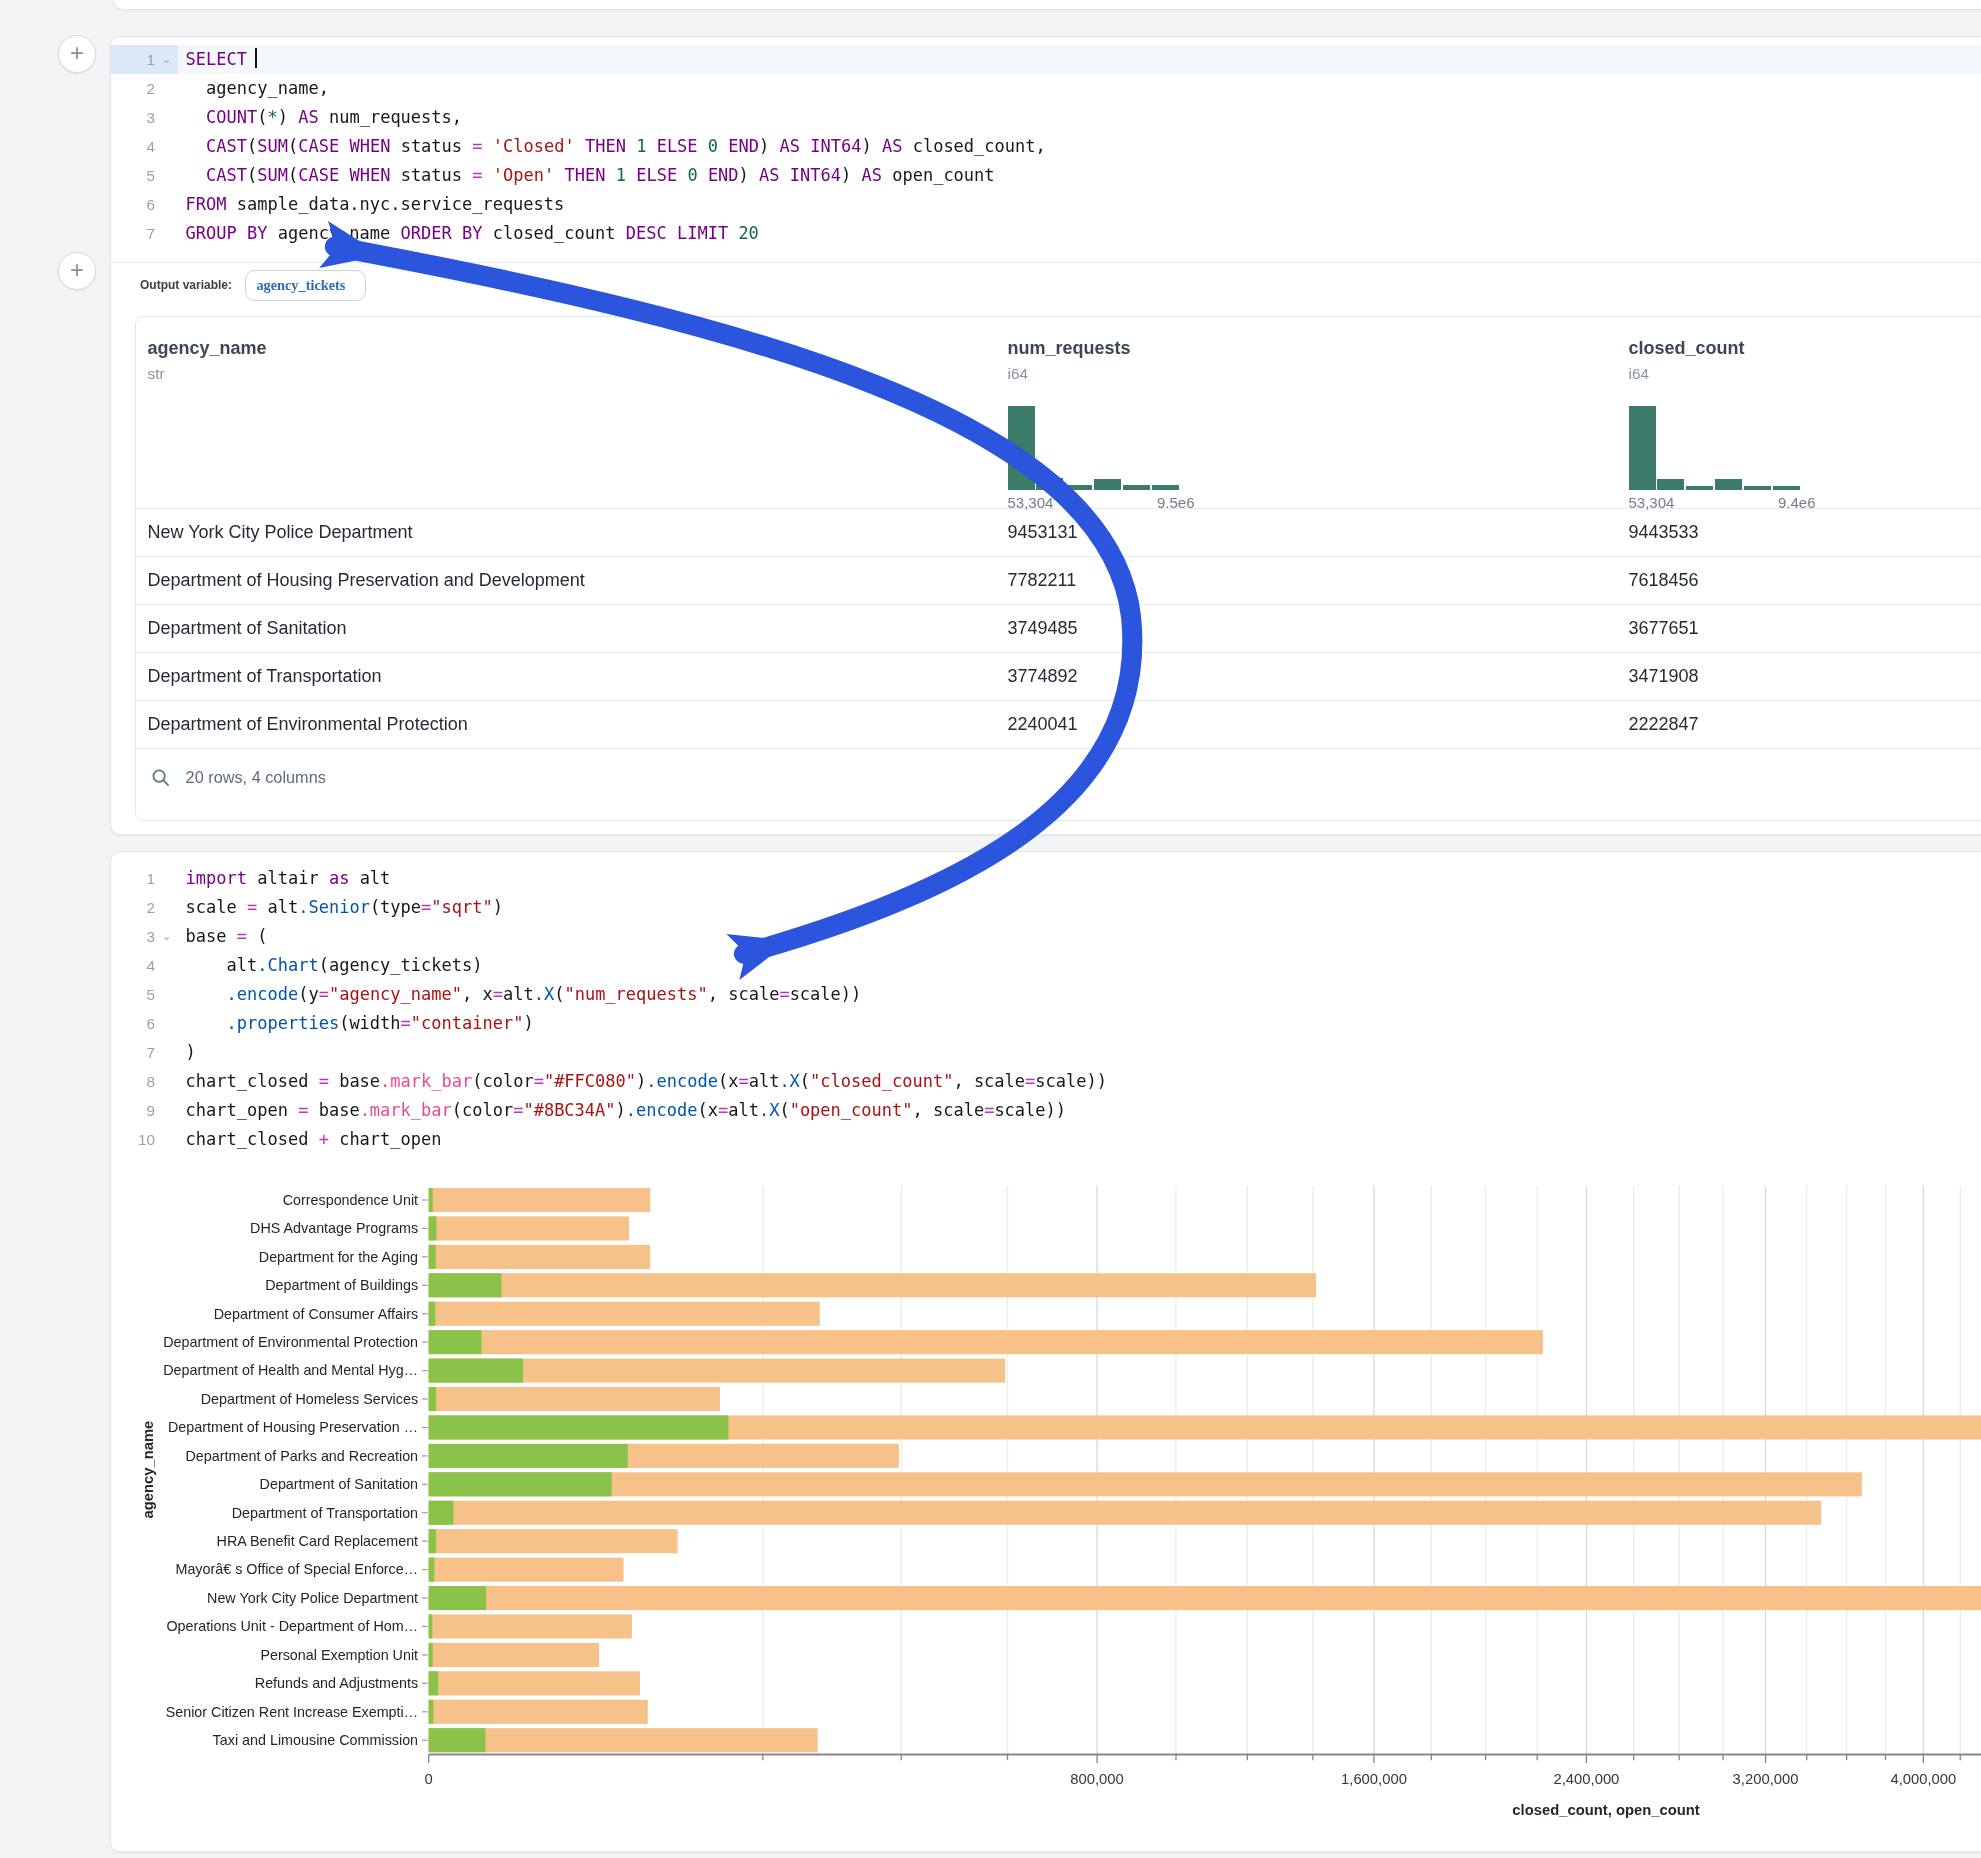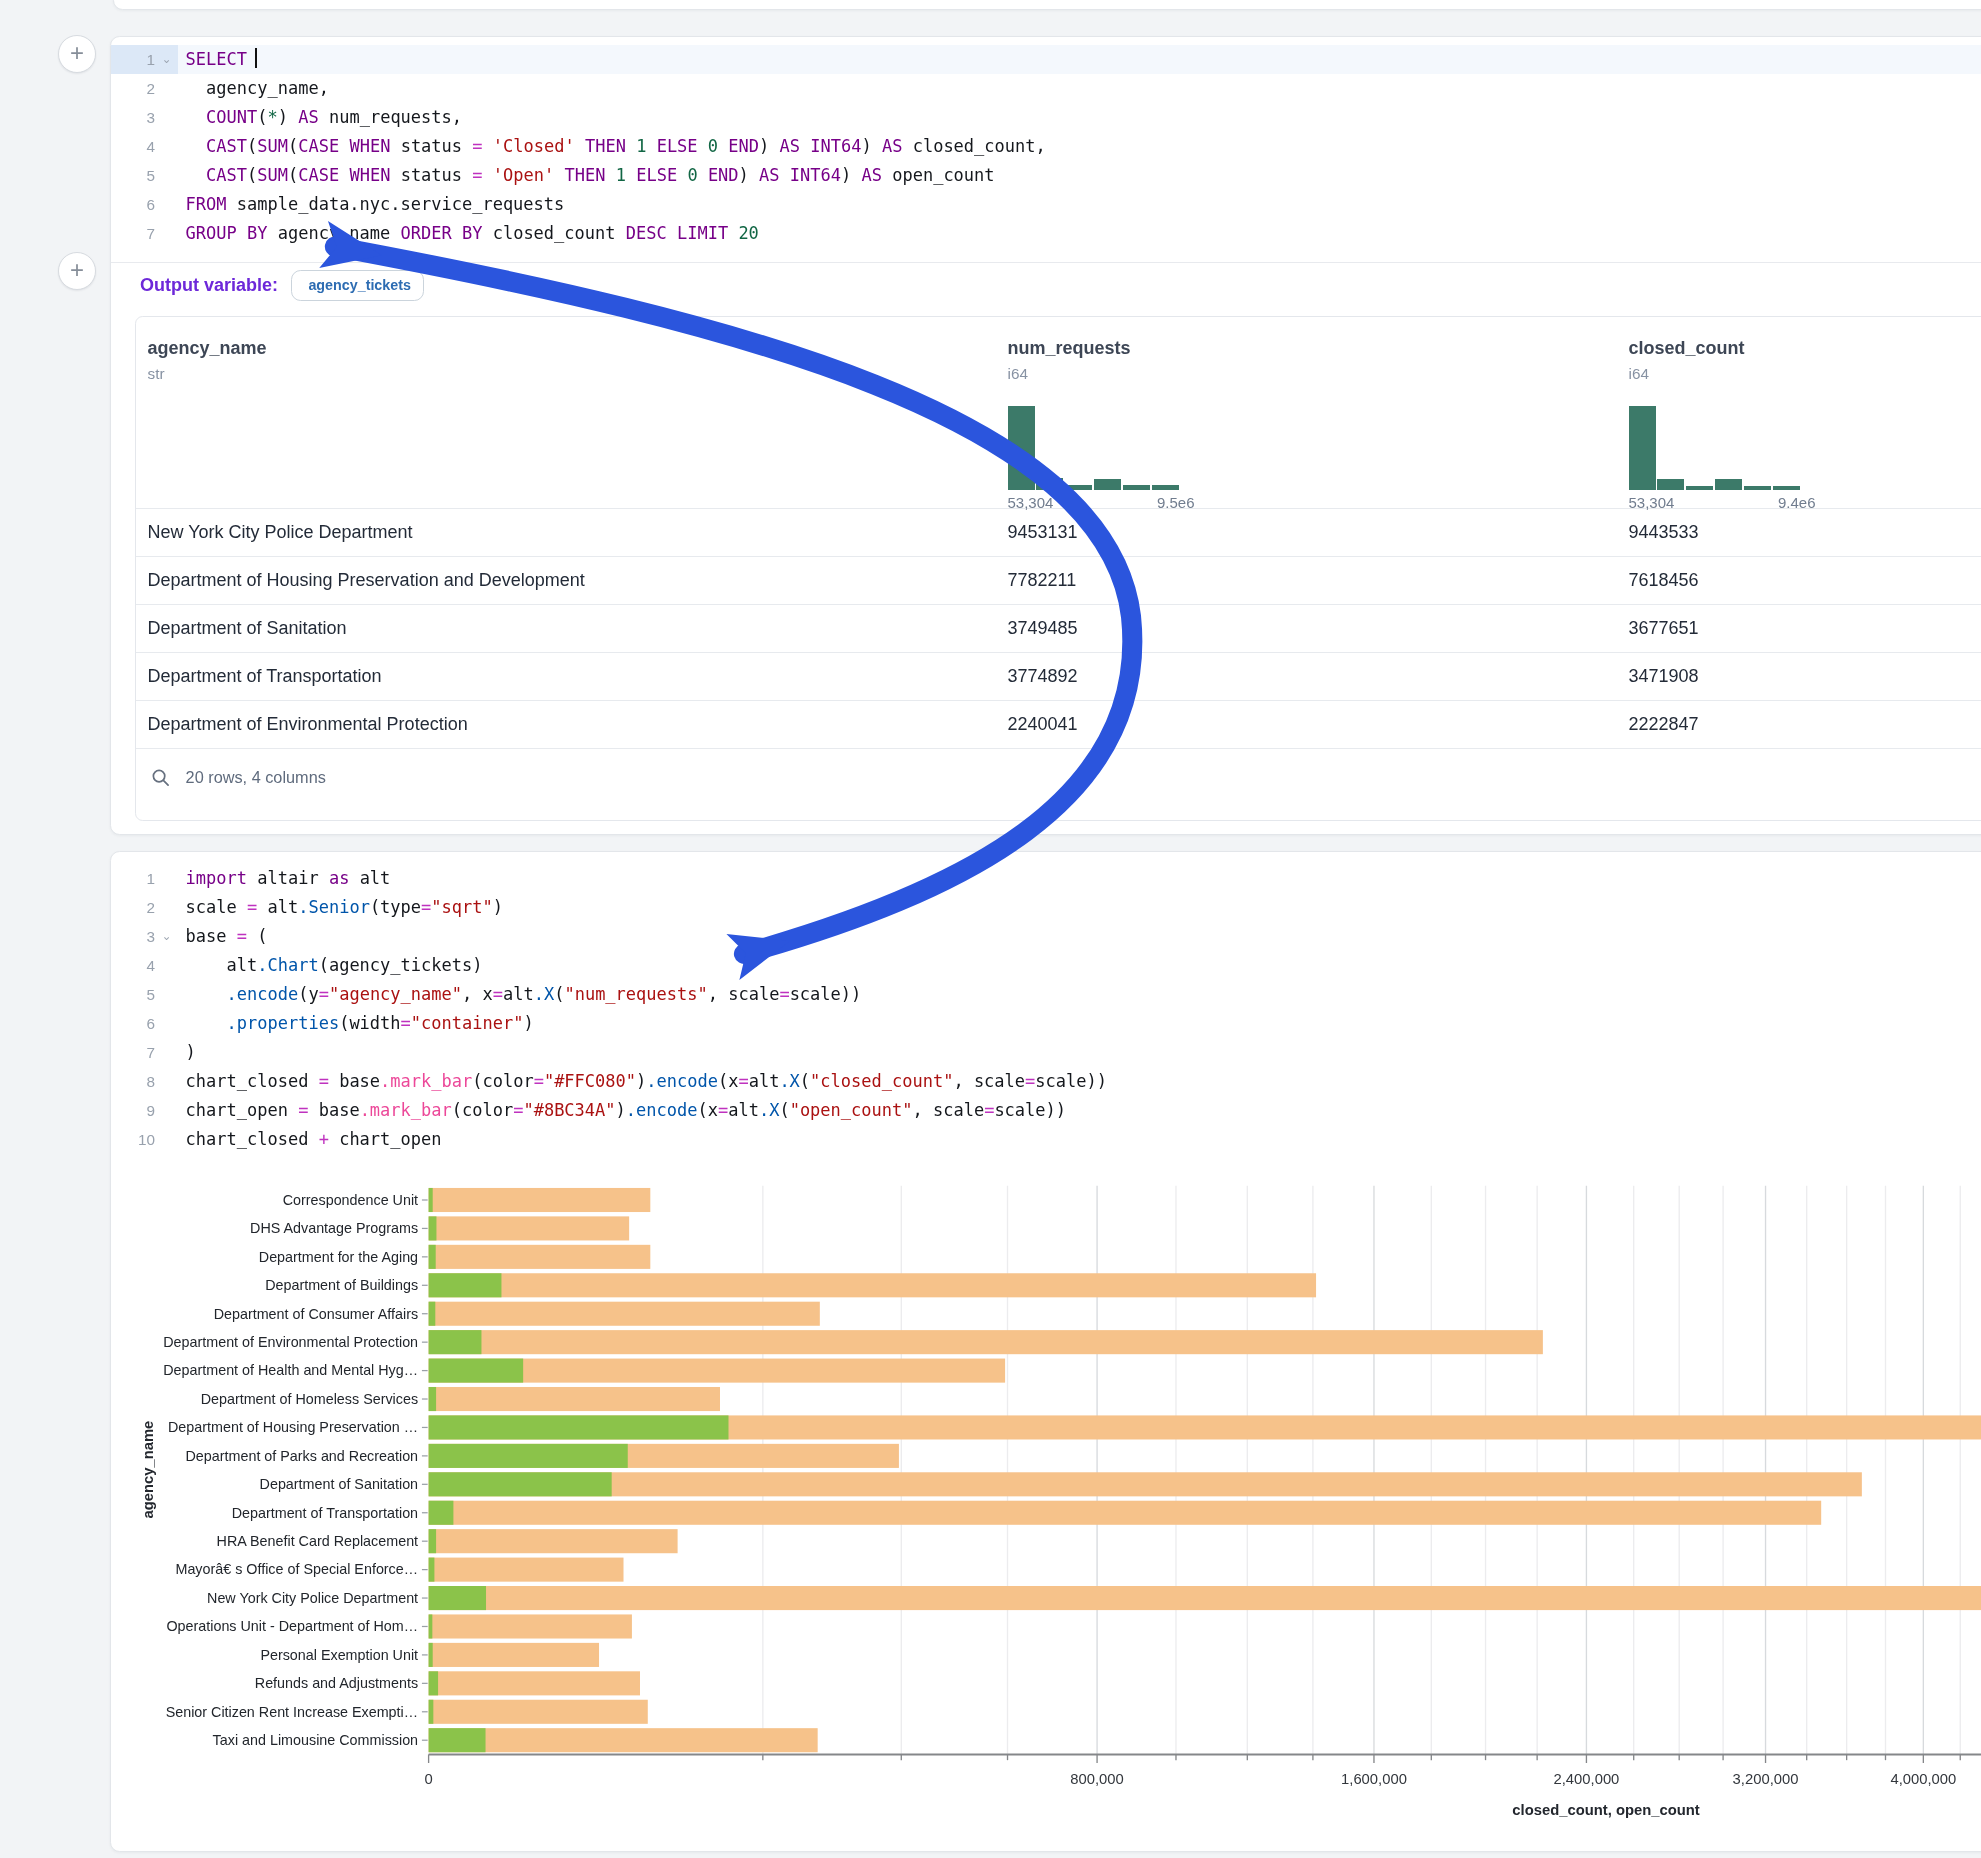--- a/index.html
+++ b/index.html
@@ -25,24 +25,24 @@
   .tn{color:#116644;}
   .ts{color:#aa1111;}
   .to{color:#bf32bf;}
   .tf{color:#0055aa;}
   .tu{color:#ec4899;}
   .caret{display:inline-block;width:1.9px;height:20px;background:#111;vertical-align:-3.8px;margin-left:7.6px;}
   #sql-editor{top:0;height:217px;border-bottom:1px solid #e8eaee;padding-top:7.6px;}
   #py-editor{top:0;height:317px;padding-top:11.5px;}
   
   #outvar-row{position:absolute;left:29px;top:229px;height:38px;display:flex;align-items:center;gap:13.4px;}
-  #outvar-label{font-size:18px;font-weight:bold;color:#6d28d9;}
-  #outvar-pill{display:flex;align-items:center;height:29px;padding:0 16px;border:1.4px solid #cbd4dc;
+  #outvar-label{font-size:12px;font-weight:bold;color:#404040;}
+  #outvar-pill{display:flex;align-items:center;height:29px;padding:0 10px;border:1.4px solid #cbd4dc;
                border-radius:9.6px;width:99px;overflow:hidden;color:#2d6cb2;font-weight:bold;
-               font-size:14.3px;white-space:nowrap;cursor:pointer;background:#fff;}
+               font-size:14.3px;white-space:nowrap;cursor:pointer;background:#fff;font-family:Liberation Serif, serif;}
   
   #table-card{position:absolute;left:24px;top:279px;width:2007px;height:503px;border:1px solid #e4e7ec;
               border-radius:7.6px;background:#fff;overflow:hidden;}
   #thead{display:flex;height:191px;}
   .th{padding:21px 0 0 11.5px;box-sizing:border-box;}
   .th .cname{font-size:18px;font-weight:bold;color:#3d4655;}
   .th .ctype{font-size:15.3px;color:#8792a3;margin-top:5.7px;}
   .th .cstat{font-size:15px;color:#6a7486;line-height:21px;}
   .th .stats{margin-top:21px;}
   .c1{width:860px;}.c2{width:621px;}.c3{flex:1;}

